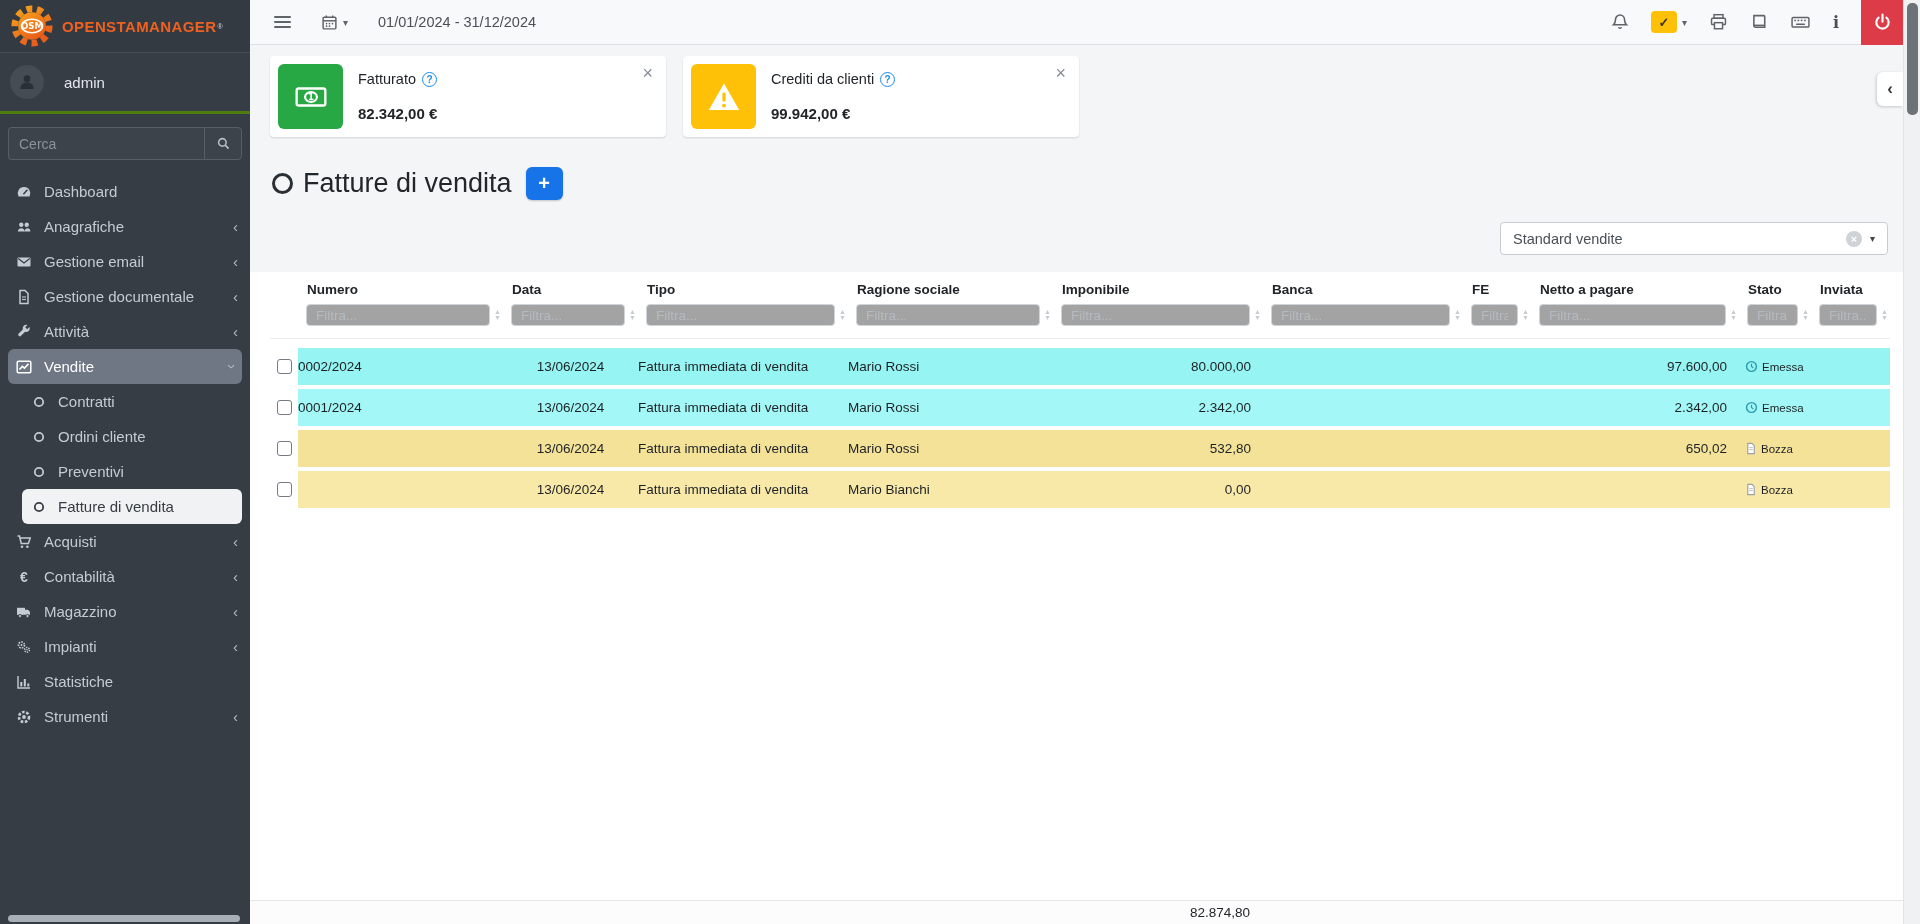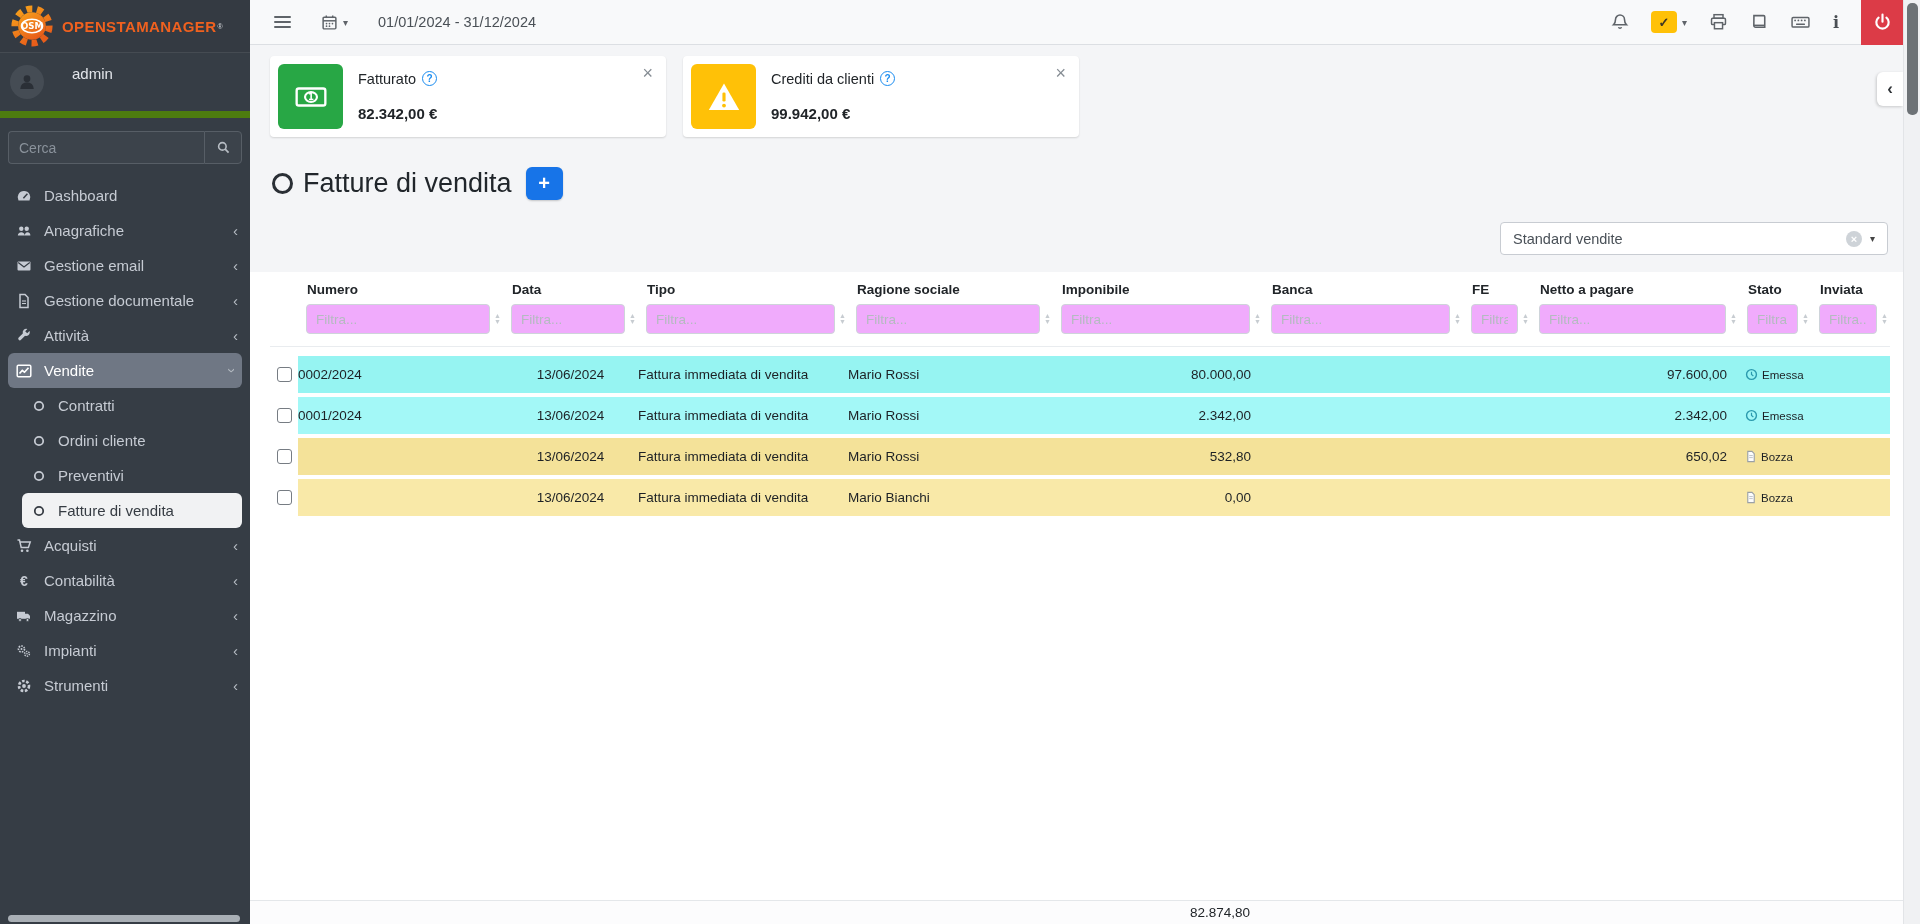--- a/index.html
+++ b/index.html
@@ -5,21 +5,21 @@
   * { margin:0; padding:0; box-sizing:border-box; }
   html,body { width:1920px; height:924px; }
   body { position:relative; overflow:hidden; background:var(--content-bg,#f4f5f7); font-family:"Liberation Sans", sans-serif; color:#212529; }
   svg { display:block; }
 
   
   #sidebar { position:absolute; left:0; top:0; width:250px; height:924px; background:var(--sidebar-bg,#363d45); z-index:5; }
   .logo-area { height:53px; display:flex; align-items:center; padding-left:10px; border-bottom:1px solid #454b52; background:var(--sidebar-logo-bg,#343a42); }
   .logo-text { margin-left:8px; font-size:15px; font-weight:bold; letter-spacing:.4px; color:var(--logo-orange,#f0611f); text-transform:uppercase; white-space:nowrap; }
   .logo-reg { font-size:7px; color:#d8dade; vertical-align:super; margin-left:1px; }
-  .user-panel { display:flex; align-items:flex-start; gap:28px; padding:12px 10px; border-bottom:7px solid #4d7c0f; }
+  .user-panel { display:flex; align-items:center; gap:20px; padding:12px 10px; border-bottom:3px solid #4d7c0f; }
   .avatar { width:34px; height:34px; border-radius:50%; background:#454c54; display:flex; align-items:center; justify-content:center; }
   .user-name { color:#e2e5ea; font-size:15px; }
   .search-row { display:flex; margin:13px 8px 10px 8px; height:33px; }
   .search-input { flex:1; min-width:0; background:#3c434b; border:1px solid #575e66; border-right:none; border-radius:4px 0 0 4px; color:#bef264; font-size:14px; padding:0 10px; outline:none; font-family:inherit; }
   .search-input::placeholder { color:#8a929b; }
   .search-btn { width:38px; background:#3c434b; border:1px solid #575e66; border-radius:0 4px 4px 0; display:flex; align-items:center; justify-content:center; color:#b7bdc4; cursor:pointer; }
   .menu { padding:4px 0; }
   .mi { display:flex; align-items:center; height:35px; padding:0 12px 0 14px; color:var(--sidebar-text,#c6cbd3); font-size:15px; cursor:pointer; }
   .mic { width:20px; display:flex; justify-content:center; color:var(--sidebar-text,#c6cbd3); }
   .mil { margin-left:10px; white-space:nowrap; }
@@ -58,42 +58,42 @@
   .pull-tab { position:absolute; right:17px; top:72px; width:26px; height:34px; background:#fff; border-radius:6px 0 0 6px; box-shadow:-1px 1px 3px rgba(0,0,0,.18); display:flex; align-items:center; justify-content:center; font-size:17px; font-weight:bold; color:#2f3337; cursor:pointer; z-index:5; }
 
   
   #content { position:absolute; left:250px; top:45px; width:1653px; height:879px; }
   .cards-row { position:absolute; left:20px; top:11px; display:flex; gap:17px; }
   .card { width:396px; height:81px; background:#fff; border-radius:4px; box-shadow:0 1px 2px rgba(0,0,0,.14); display:flex; align-items:center; padding:8px; position:relative; }
   .card-ic { width:65px; height:65px; border-radius:6px; display:flex; align-items:center; justify-content:center; flex:none; }
   .card-ic.green { background:var(--green,#28a745); }
   .card-ic.amber { background:var(--amber,#ffc107); }
   .card-body { margin-left:15px; }
-  .card-title { font-size:14.5px; color:#212529; display:flex; align-items:flex-start; gap:6px; }
+  .card-title { font-size:14.5px; color:#212529; display:flex; align-items:flex-end; gap:6px; }
   .help-circle { width:15px; height:15px; border:1.5px solid #1a8cf0; border-radius:50%; color:#1a8cf0; font-size:10px; font-weight:bold; display:flex; align-items:center; justify-content:center; cursor:pointer; }
   .card-value { font-size:15px; font-weight:bold; margin-top:18px; }
   .card-close { position:absolute; top:8px; right:13px; font-size:18px; color:#868d94; line-height:1; cursor:pointer; }
 
   .page-head { position:absolute; left:22px; top:122px; display:flex; align-items:center; gap:10px; }
   .ring { width:21px; height:21px; border:3px solid #2a2f35; border-radius:50%; }
   .page-title { font-size:27px; color:#21262b; }
   .add-btn { width:37px; height:33px; margin-left:4px; background:var(--accent-blue,#1774e8); border-radius:6px; color:#fff; font-size:20px; font-weight:bold; display:flex; align-items:center; justify-content:center; cursor:pointer; box-shadow:0 1px 2px rgba(0,0,0,.2); }
 
   .select2 { position:absolute; right:15px; top:177px; width:388px; height:33px; background:#fff; border:1px solid #c8ccd2; border-radius:4px; display:flex; align-items:center; padding:0 12px; cursor:pointer; }
   .select2-text { font-size:14.5px; color:#495057; }
   .select2-clear { margin-left:auto; width:16px; height:16px; border-radius:50%; background:#ced3d8; color:#fff; font-size:11px; font-weight:bold; display:flex; align-items:center; justify-content:center; cursor:pointer; }
   .select2-caret { margin-left:8px; font-size:10px; color:#444; }
 
   
   .panel { position:absolute; left:0; top:227px; width:1653px; height:652px; background:var(--panel-bg,#fff); }
   .tgrid { display:grid; grid-template-columns:28px 205px 135px 210px 205px 210px 200px 68px 208px 72px 79px; margin-left:20px; width:1620px; }
   .thead { padding-top:10px; border-bottom:1px solid #e9ecef; padding-bottom:12px; }
   .hlabel { font-size:13.5px; font-weight:bold; color:#212529; padding-left:9px; height:18px; white-space:nowrap; }
   .hfilter { display:flex; align-items:center; gap:4px; padding-left:8px; margin-top:4px; }
-  .hfilter input { flex:1; min-width:0; height:30px; border:1px solid #ced4da; border-radius:4px; padding:0 9px; font-size:13.5px; color:#495057; outline:none; font-family:inherit; background:#f0abfc; }
+  .hfilter input { flex:1; min-width:0; height:22px; border:1px solid #ced4da; border-radius:4px; padding:0 9px; font-size:13.5px; color:#495057; outline:none; font-family:inherit; background:#a3a3a3; }
   .hfilter input::placeholder { color:#b4bac0; }
   .sort { display:flex; flex-direction:column; font-size:7px; line-height:6px; color:#c7ccd1; width:9px; flex:none; cursor:pointer; }
   .rows { margin-top:9px; }
   .trow { height:37px; margin-bottom:4px; font-size:13.5px; color:#1d2125; cursor:pointer; }
   .trow > div { display:flex; align-items:center; }
   .trow.emessa-a > div:not(.cb) { background:var(--row-emessa-a,#96f4f2); }
   .trow.emessa-b > div:not(.cb) { background:var(--row-emessa-b,#a3f8f7); }
   .trow.bozza-a > div:not(.cb) { background:var(--row-bozza-a,#f4e299); }
   .trow.bozza-b > div:not(.cb) { background:var(--row-bozza-b,#f9e9a8); }
   .cb { justify-content:center; }
@@ -280,20 +280,31 @@
             <circle cx="11" cy="10.8" r="2.4" fill="none" stroke="currentColor" stroke-width="1.5" stroke-dasharray="1.3 1"></circle>
             <circle cx="11" cy="10.8" r=".8" fill="currentColor"></circle>
           </svg>
         </span>
       <span class="mil">Impianti</span>
       <span class="chev">‹</span>
     </div>
     <div class="mi">
       <span class="mic">
           <svg width="16" height="16" viewBox="0 0 16 16">
+            <path d="M2 2v12h12" fill="none" stroke="currentColor" stroke-width="1.4"></path>
+            <rect x="4.3" y="8" width="2" height="4.4" fill="currentColor"></rect>
+            <rect x="7.8" y="5" width="2" height="7.4" fill="currentColor"></rect>
+            <rect x="11.3" y="9.5" width="2" height="2.9" fill="currentColor"></rect>
+          </svg>
+        </span>
+      <span class="mil">Statistiche</span>
+    </div>
+    <div class="mi">
+      <span class="mic">
+          <svg width="16" height="16" viewBox="0 0 16 16">
             <circle cx="8" cy="8" r="5" fill="none" stroke="currentColor" stroke-width="2.6" stroke-dasharray="2.6 1.6"></circle>
             <circle cx="8" cy="8" r="1.9" fill="currentColor"></circle>
           </svg>
         </span>
       <span class="mil">Strumenti</span>
       <span class="chev">‹</span>
     </div>
   </div>
   <div class="sidebar-hthumb"></div>
 </div>

